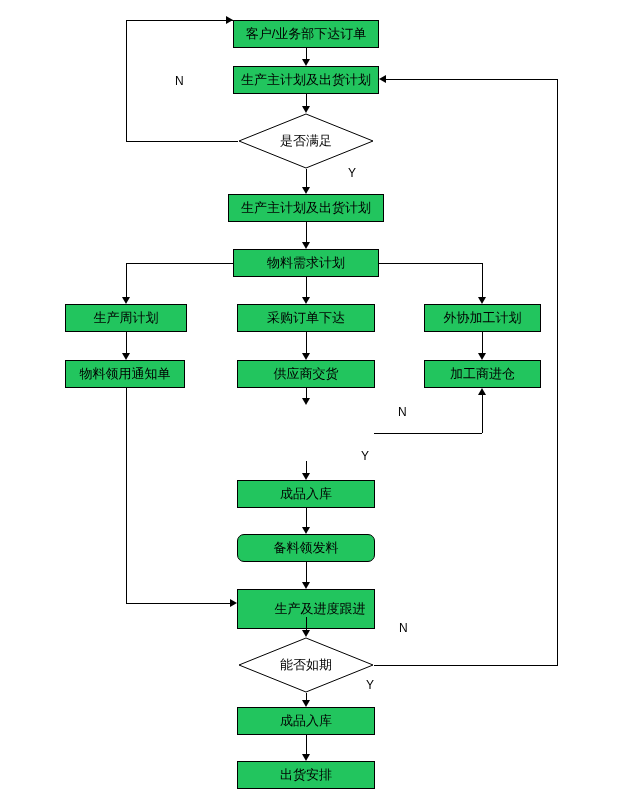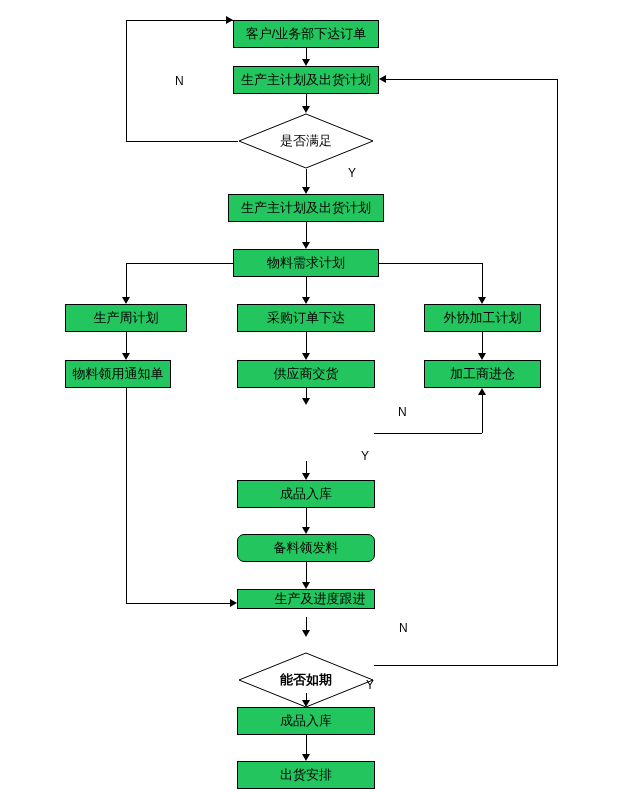--- a/index.html
+++ b/index.html
@@ -108,34 +108,34 @@
   <div class="node" style="left:228px; top:194px; width:156px; height:28px;">生产主计划及出货计划</div>
 
   <div class="node" style="left:233px; top:249px; width:146px; height:28px;">物料需求计划</div>
 
   <div class="node" style="left:65px; top:304px; width:122px; height:28px;">生产周计划</div>
 
   <div class="node" style="left:237px; top:304px; width:138px; height:28px;">采购订单下达</div>
 
   <div class="node" style="left:424px; top:304px; width:117px; height:28px;">外协加工计划</div>
 
-  <div class="node" style="left:65px; top:360px; width:106px; height:28px;font-family:Liberation Serif, serif;">物料领用通知单</div>
+  <div class="node" style="left:65px; top:360px; width:120px; height:28px;font-family:Liberation Serif, serif;">物料领用通知单</div>
 
   <div class="node" style="left:237px; top:360px; width:138px; height:28px;">供应商交货</div>
 
   <div class="node" style="left:424px; top:360px; width:117px; height:28px;">加工商进仓</div>
 
 
   <div class="node" style="left:237px; top:480px; width:138px; height:28px;">成品入库</div>
 
   <div class="node" style="left:237px; top:534px; width:138px; height:28px;border-radius:7px;">备料领发料</div>
 
-  <div class="node" style="left:237px; top:589px; width:138px; height:20px;padding-left:28px;">生产及进度跟进</div>
-
-  <div class="diamond-wrap" style="left:238px; top:652px; width:136px; height:56px;font-weight:bold;">
+  <div class="node" style="left:237px; top:589px; width:138px; height:40px;padding-left:28px;">生产及进度跟进</div>
+
+  <div class="diamond-wrap" style="left:238px; top:637px; width:136px; height:56px;">
     <svg width="136" height="56" viewBox="0 0 136 56">
       <polygon points="68,1 135,28 68,55 1,28" fill="#ffffff" stroke="#000000" stroke-width="1"></polygon>
     </svg>
     <div class="diamond-label">能否如期</div>
   </div>
 
   <div class="node" style="left:237px; top:707px; width:138px; height:28px;">成品入库</div>
 
   <div class="node" style="left:237px; top:761px; width:138px; height:28px;">出货安排</div>
 

